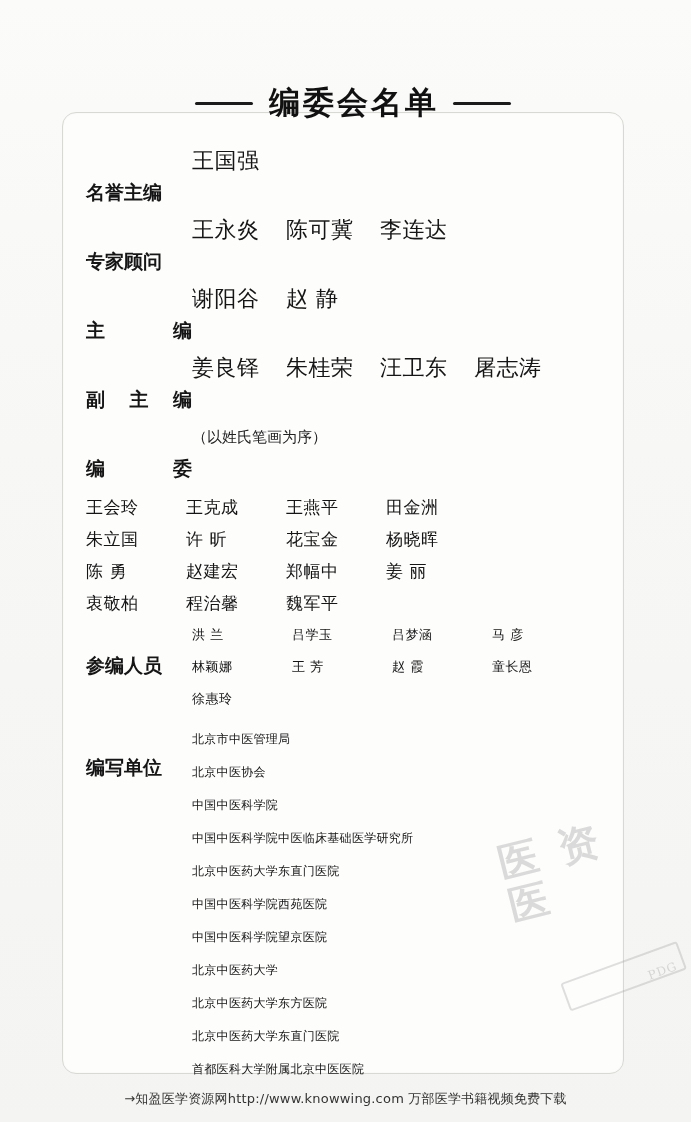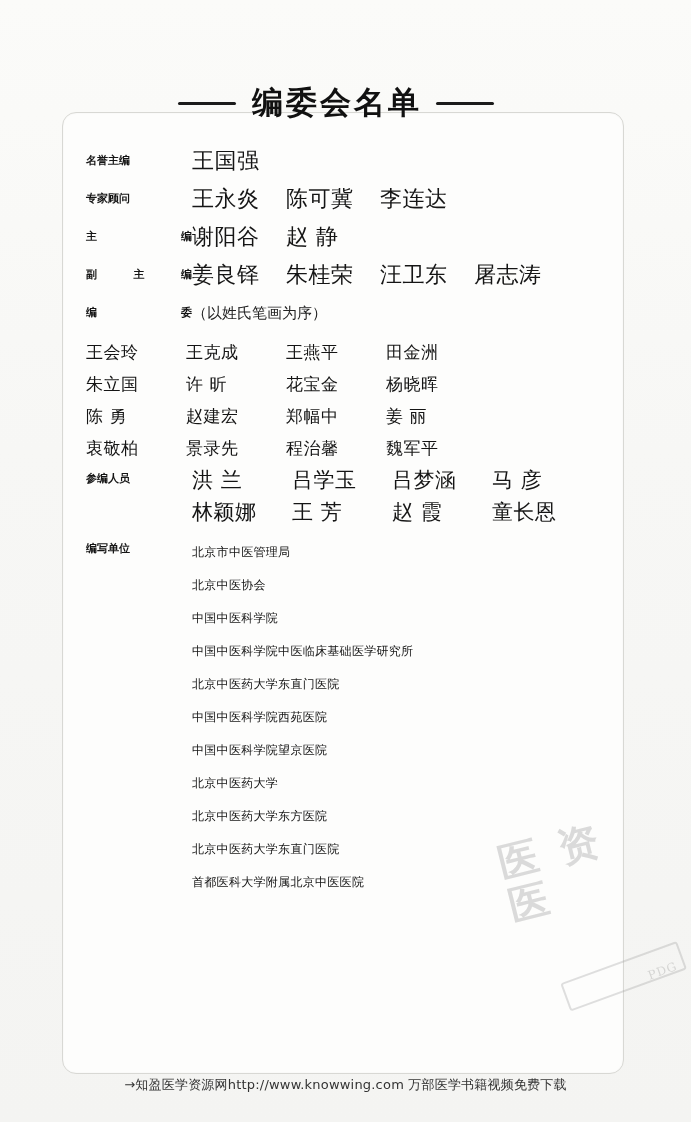--- a/index.html
+++ b/index.html
@@ -34,21 +34,21 @@
     height: 960px;
     border: 1px solid #d8d8d4;
     border-radius: 14px;
     background: #fdfdfc;
     box-shadow: 0 0 2px rgba(0,0,0,0.06) inset;
   }
 
   
   .title-wrap {
     position: absolute;
-    left: 56px;
+    left: 73px;
     top: 82px;
     width: 560px;
     display: flex;
     align-items: center;
     justify-content: center;
     gap: 14px;
   }
   .title-rule {
     height: 3px;
     background: #1b1b1b;
@@ -76,25 +76,26 @@
   .row {
     display: flex;
     align-items: flex-start;
     margin-bottom: 8px;
   }
   .label {
     width: 106px;
     flex: 0 0 106px;
     font-family: "DejaVu Serif", "Liberation Serif", serif;
     font-weight: bold;
-    font-size: 11px;
+    font-size: 19px;
     color: #151515;
     letter-spacing: 0px;
     line-height: 30px;
     text-align: justify;
+    margin-top: 31px;
   }
   .label.spread {
     display: flex;
     justify-content: space-between;
   }
   .label.spread span { display: inline-block; }
 
   .names {
     flex: 1;
     display: flex;
@@ -132,21 +133,21 @@
   .rowflex {
     display: flex;
     align-items: flex-start;
   }
   .stack {
     flex: 1;
     display: flex;
     flex-wrap: wrap;
     width: 414px;
     font-family: "DejaVu Serif", "Liberation Serif", serif;
-    font-size: 21px;
+    font-size: 13px;
     line-height: 32px;
     color: #151515;
   }
   .stack .name { width: 100px; }
 
   
   .units {
     margin-top: 2px;
   }
   .unit-line {
@@ -193,21 +194,21 @@
     font-size: 12px;
     color: #8d8d8d;
     letter-spacing: 1px;
     transform: rotate(-6deg);
   }
 
   
   .footer {
     position: absolute;
     left: 0;
-    bottom: 28px;
+    bottom: 14px;
     width: 691px;
     text-align: center;
     font-family: "DejaVu Sans", "Liberation Sans", sans-serif;
     font-size: 13px;
     color: #333;
     letter-spacing: 0.2px;
   }
 </style>
 </head>
 <body>
@@ -280,36 +281,36 @@
       <span class="name">田金洲</span>
       <span class="name">朱立国</span>
       <span class="name">许 昕</span>
       <span class="name">花宝金</span>
       <span class="name">杨晓晖</span>
       <span class="name">陈 勇</span>
       <span class="name">赵建宏</span>
       <span class="name">郑幅中</span>
       <span class="name">姜 丽</span>
       <span class="name">衷敬柏</span>
-      <span class="name">景录先</span>
       <span class="name">程治馨</span>
       <span class="name">魏军平</span>
     </div>
 
     <div class="rowflex">
       <div class="label">参编人员</div>
       <div class="stack">
         <span class="name">洪 兰</span>
         <span class="name">吕学玉</span>
         <span class="name">吕梦涵</span>
         <span class="name">马 彦</span>
         <span class="name">林颖娜</span>
         <span class="name">王 芳</span>
         <span class="name">赵 霞</span>
         <span class="name">童长恩</span>
+        <span class="name">徐惠玲</span>
       </div>
     </div>
 
     <div class="rowflex" style="margin-top:6px;">
       <div class="label">编写单位</div>
       <div class="units">
         <div class="unit-line">北京市中医管理局</div>
         <div class="unit-line">北京中医协会</div>
         <div class="unit-line">中国中医科学院</div>
         <div class="unit-line">中国中医科学院中医临床基础医学研究所</div>

